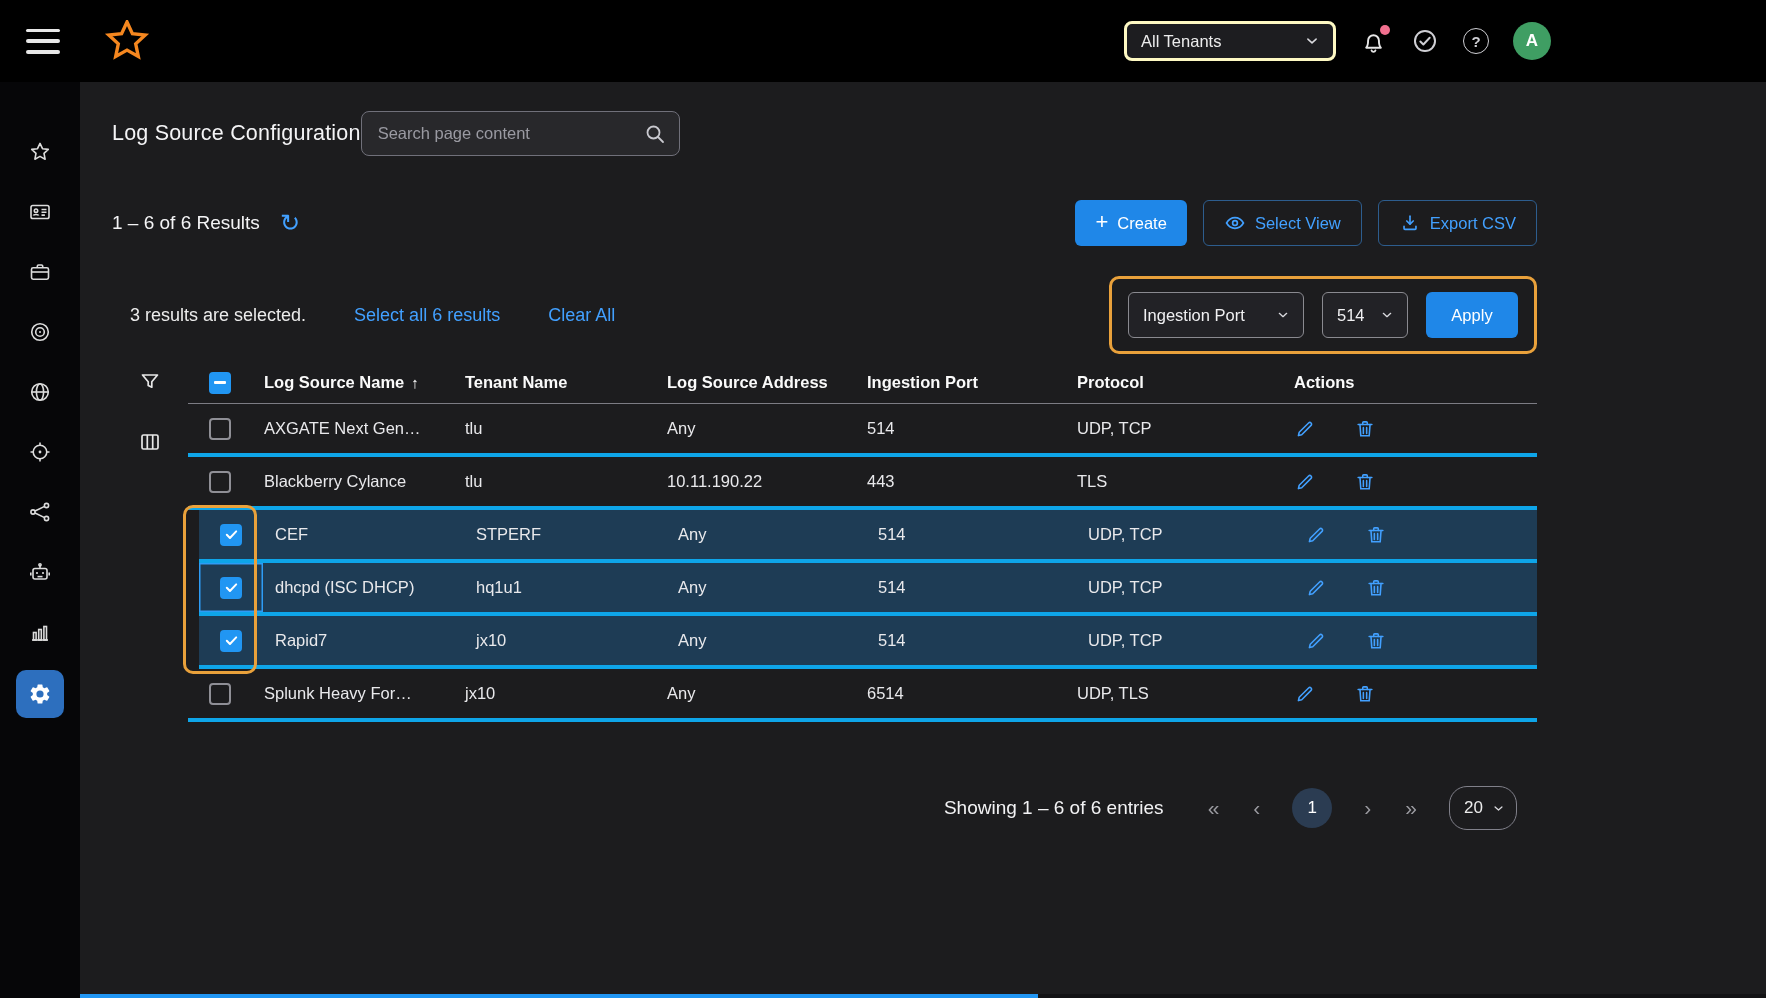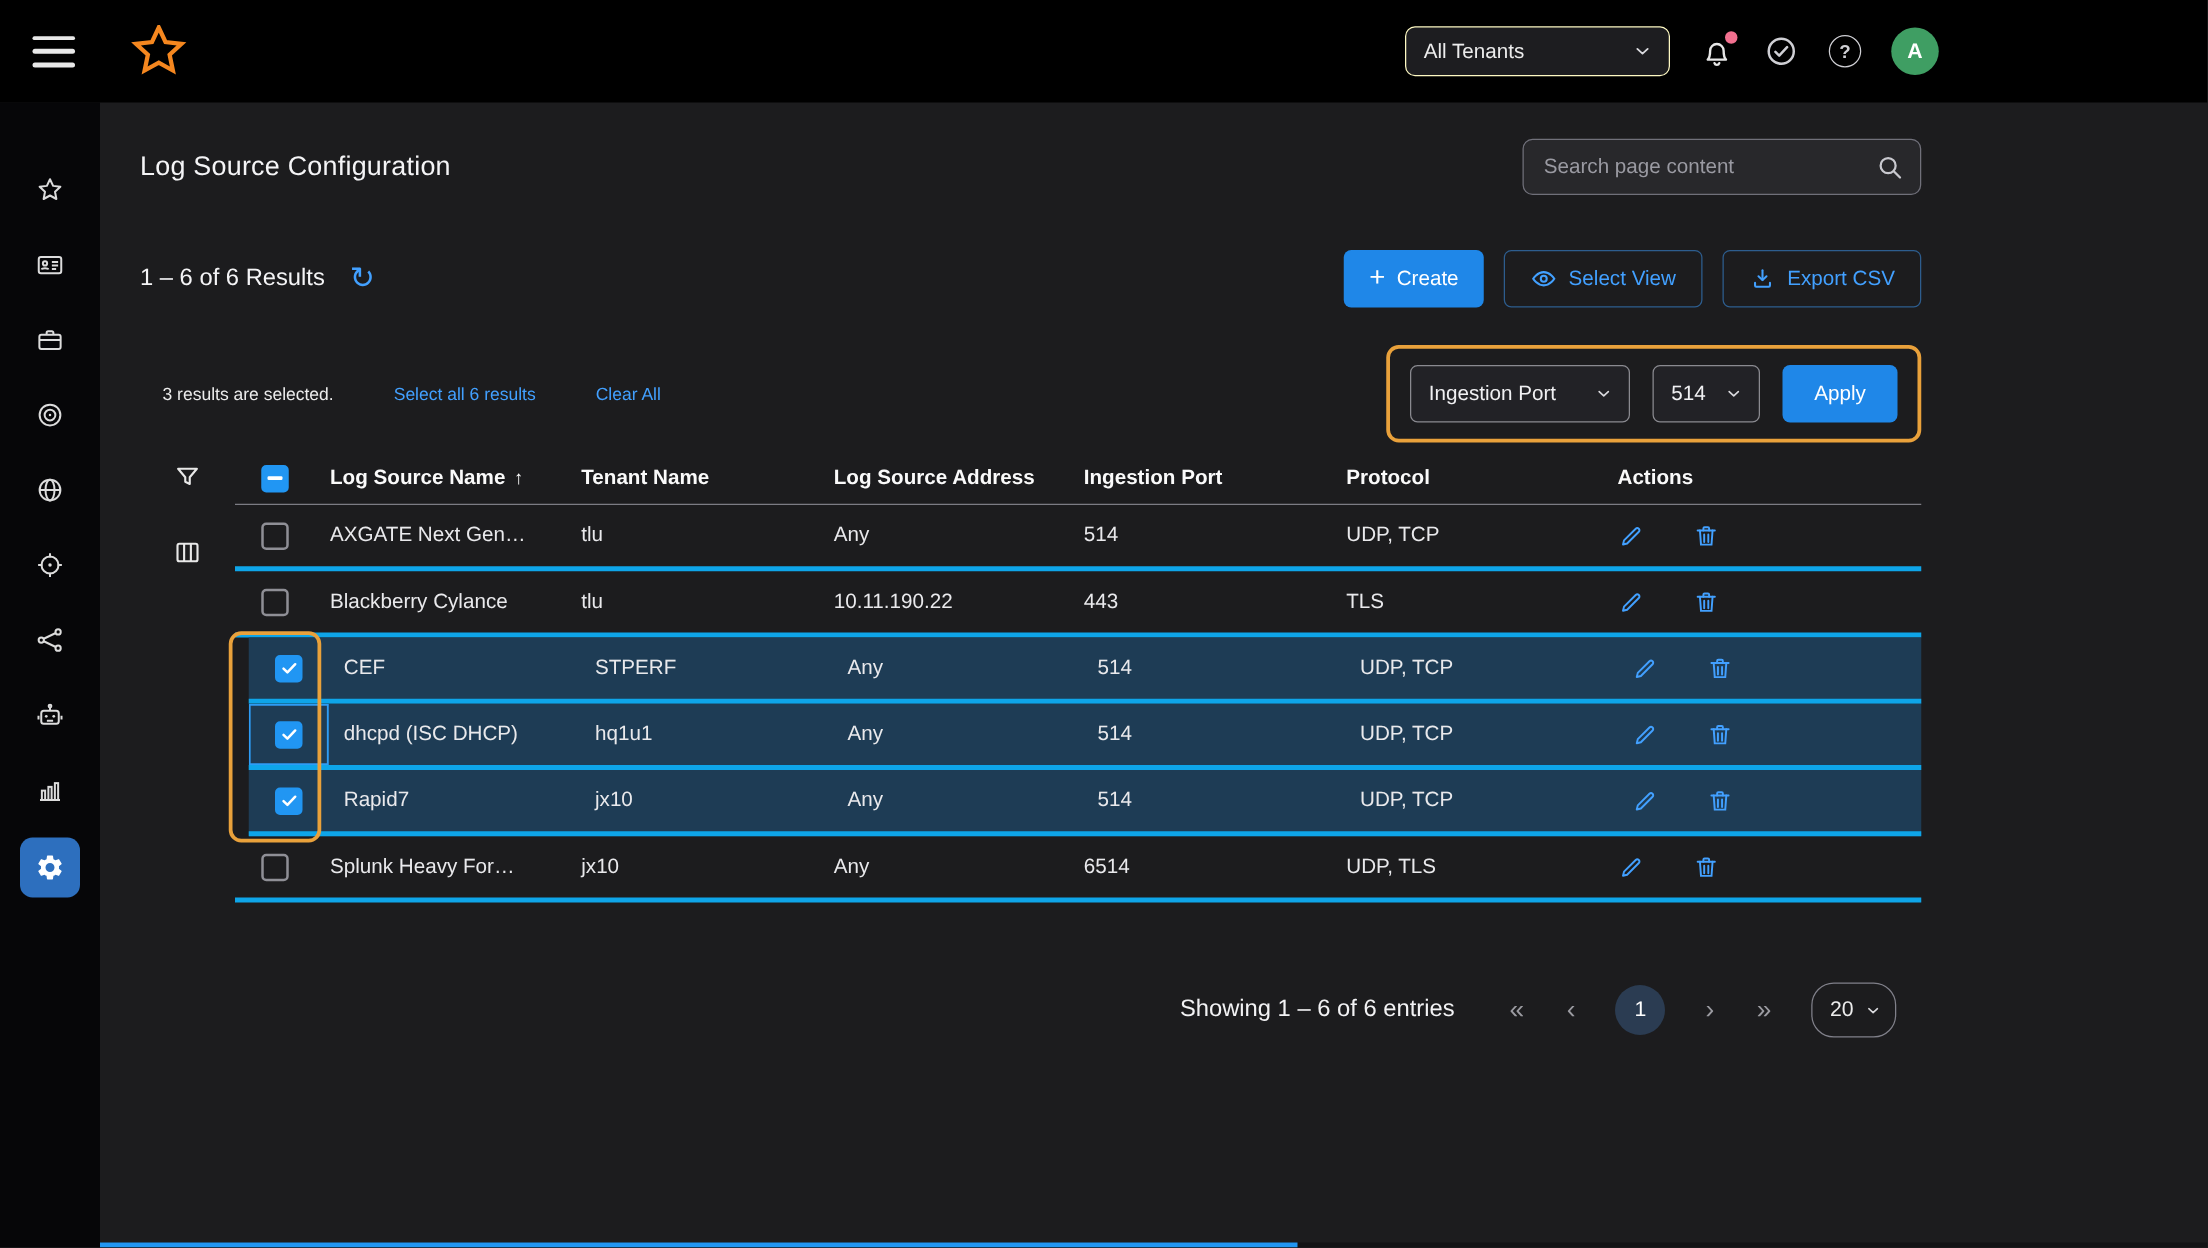--- a/index.html
+++ b/index.html
@@ -13,55 +13,55 @@
   .topbar {
     position:absolute; top:0; left:0; right:0; height:82px; background:#000;
     display:flex; align-items:center; padding:0 215px 0 22px; z-index:6;
   }
   .hamburger { width:34px; height:25px; margin-left:4px; display:flex; flex-direction:column; justify-content:space-between; background:none; border:none; cursor:pointer; padding:0; }
   .hamburger span { display:block; height:3.5px; background:#e8e8e8; border-radius:2px; }
   .logo { margin-left:44px; display:flex; align-items:center; }
   .topbar-right { margin-left:auto; display:flex; align-items:center; gap:24px; }
   .tenant-select {
     display:flex; align-items:center; justify-content:space-between; width:212px; height:40px;
-    background:#1d1d20; border:1px solid #fef9c3; border-radius:8px; padding:0 12px 0 14px; cursor:pointer;
+    background:#1d1d20; border:3px solid #fef9c3; border-radius:8px; padding:0 12px 0 14px; cursor:pointer;
     font-size:16.5px; gap:10px;
   }
   .iconbtn { background:none; border:none; padding:0; cursor:pointer; position:relative; display:flex; align-items:center; }
   .notif-dot { position:absolute; top:-3px; right:-3px; width:10px; height:10px; border-radius:50%; background:#f2708f; }
   .help-circle { width:26px; height:26px; border:1.8px solid #cfcfd4; border-radius:50%; display:flex; align-items:center; justify-content:center; font-size:15px; font-weight:700; color:#cfcfd4; }
   .avatar { width:38px; height:38px; border-radius:50%; background:#3f9e63; display:flex; align-items:center; justify-content:center; font-weight:700; font-size:17px; color:#fff; cursor:pointer; }
   
   .sidebar {
     position:absolute; top:82px; left:0; bottom:0; width:80px; background:#060608;
     display:flex; flex-direction:column; align-items:center; padding-top:48px; gap:16px;
   }
   .side-item { width:48px; height:44px; display:flex; align-items:center; justify-content:center; background:none; border:none; cursor:pointer; border-radius:10px; }
   .side-item.active { background:#2d6fbe; height:48px; width:48px; }
   
   .content { position:absolute; left:80px; top:82px; right:0; bottom:0; padding:28px 0 0 32px; }
   .inner { width:1425px; }
-  .page-head { display:flex; justify-content:space-between; align-items:center; height:46px; }
+  .page-head { display:flex; justify-content:flex-start; align-items:center; height:46px; }
   h1 { margin:0; font-size:21.5px; font-weight:500; letter-spacing:.2px; color:#f4f4f6; }
   .search { position:relative; width:319px; height:45px; background:#28282b; border:1px solid #70707a; border-radius:8px; display:flex; align-items:center; padding:0 44px 0 14px; }
   .search input { background:transparent; border:none; outline:none; color:#e8e8e8; font-size:16.5px; width:100%; font-family:inherit; }
   .search input::placeholder { color:#9a9aa2; }
   .search .mag { position:absolute; right:12px; top:10px; }
   .results-row { margin-top:44px; display:flex; justify-content:space-between; align-items:center; }
   .results-left { display:flex; align-items:center; gap:20px; }
   .results-count { font-size:19px; font-weight:400; color:#f4f4f6; }
   .refresh { color:#42a0ff; font-size:24px; background:none; border:none; cursor:pointer; line-height:1; padding:0; font-family:inherit; }
   .btn { height:46px; border-radius:6px; font-size:16.5px; display:inline-flex; align-items:center; gap:9px; padding:0 20px; cursor:pointer; font-family:inherit; }
   .btn.primary { background:#1f87e8; color:#fff; border:none; }
   .btn.outline { background:transparent; color:#42a0ff; border:1px solid #2d5d8e; }
   .actions-right { display:flex; gap:16px; }
   .plus { font-size:22px; font-weight:400; line-height:1; margin-top:-2px; }
   
   .selection-row { margin-top:30px; display:flex; justify-content:space-between; align-items:center; }
-  .selection-left { display:flex; align-items:center; gap:48px; font-size:14px; padding-left:18px; }
+  .selection-left { display:flex; align-items:center; gap:48px; font-size:18px; padding-left:18px; }
   .link { color:#42a0ff; text-decoration:none; cursor:pointer; }
   .bulk-box { display:flex; align-items:center; gap:18px; border:3px solid #e9a13b; border-radius:10px; padding:13px 16px; }
   .select { height:46px; background:#222226; border:1px solid #8a8a90; border-radius:6px; display:flex; align-items:center; justify-content:space-between; padding:0 12px 0 14px; cursor:pointer; gap:12px; font-size:16.5px; color:#f0f0f2; }
   .select.w-field { width:176px; }
   .select.w-val { width:86px; }
   .btn.apply { background:#1f87e8; color:#fff; border:none; width:92px; justify-content:center; }
   
   .table-wrap { margin-top:8px; display:flex;justify-content:center; }
   .gutter { width:76px; padding:8px 0 0 26px; display:flex; flex-direction:column; gap:36px; }
   .gutter button { background:none; border:none; padding:0; cursor:pointer; display:flex; }

